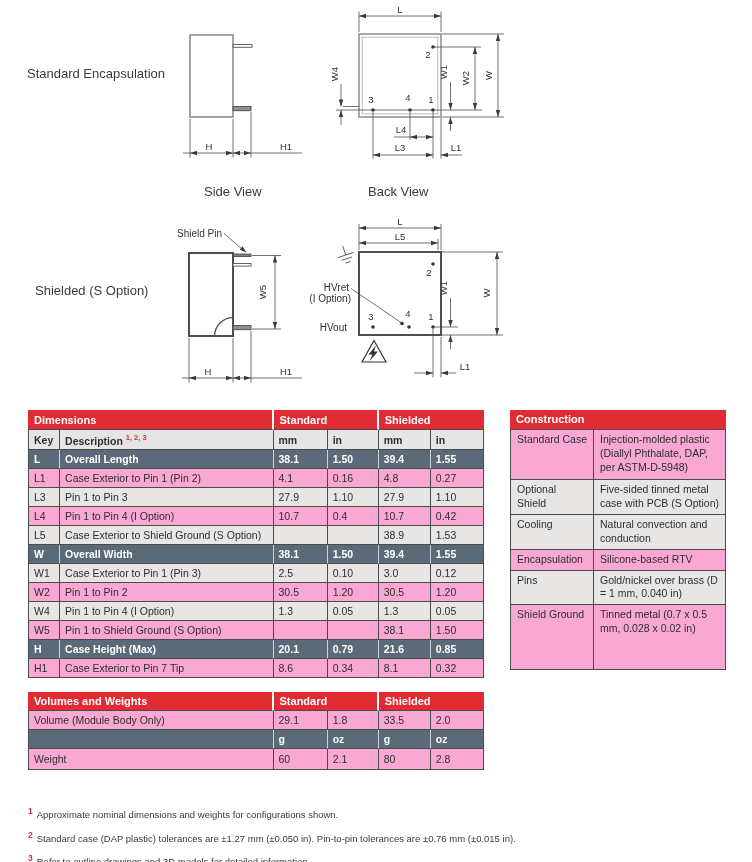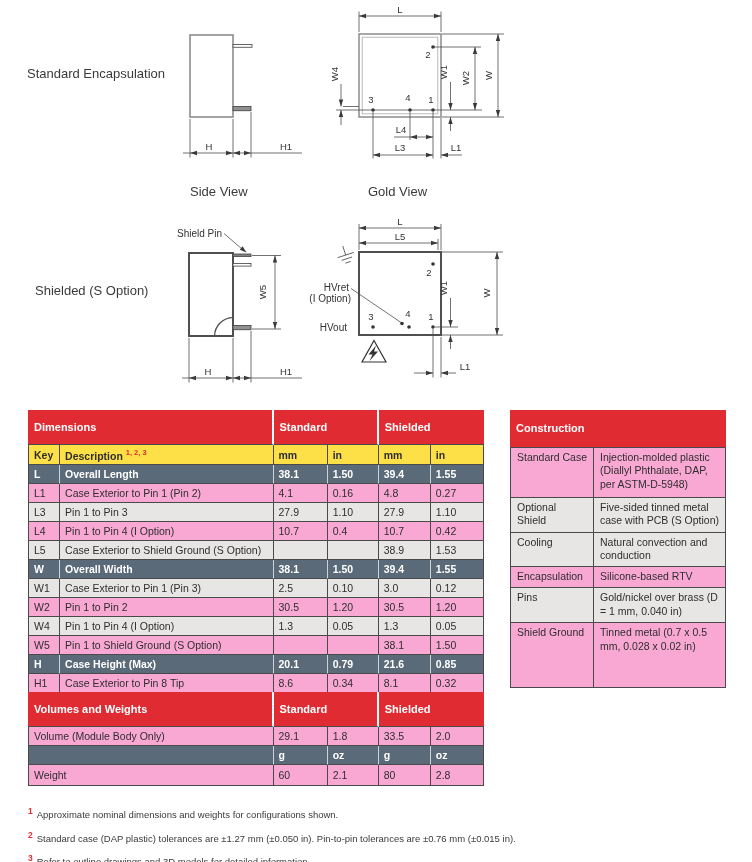--- a/index.html
+++ b/index.html
@@ -9,41 +9,41 @@
   .caption{font-size:13px;color:#3a3a3a;white-space:nowrap}
   svg text{font-family:"Liberation Sans",sans-serif;font-size:9.5px;fill:#333}
   svg text.sm{font-size:10px}
   svg line{stroke:#4d4d4d;stroke-width:0.8}
   svg .arrow{fill:#3a3a3a;stroke:none}
   svg .dot{fill:#333;stroke:none}
 
   table.t{border-collapse:separate;border-spacing:0;table-layout:fixed;font-size:10.5px;color:#2e2e2e}
   .t td,.t th{border-right:1px solid #4a4a4a;border-bottom:1px solid #4a4a4a;padding:2px 5px;text-align:left;font-weight:normal;overflow:hidden;white-space:nowrap}
   .t tr>*:first-child{border-left:1px solid #4a4a4a}
-  .t tr.hdr>*{background:#e12b33;color:#fff;font-weight:bold;font-size:11px;border-left:none;border-right:none;border-bottom:1px solid #4a4a4a;padding:11px 6px}
+  .t tr.hdr>*{background:#e12b33;color:#fff;font-weight:bold;font-size:11px;border-left:none;border-right:none;border-bottom:1px solid #4a4a4a;padding:2px 6px}
   .t tr.hdr>*.gap{border-right:2px solid #fff}
-  .t tr.sub>*{font-weight:bold;background:#fde047}
+  .t tr.sub>*{font-weight:bold;background:#e5e5e5}
   .t tr.dark>*{background:#5b6a78;color:#fff;font-weight:bold;border-right:1px solid #ccd2d7}
   .t tr.dark>*:last-child{border-right:1px solid #4a4a4a}
   .t tr.gray>*{background:#e7e6e4}
   .t tr.white>*{background:#f9a8d4}
   .t .sup{color:#e12b33;font-size:7.5px;vertical-align:super;font-weight:bold}
   table.cons td{white-space:normal;vertical-align:top;line-height:1.32;padding:3px 5px 3px 6px}
 
   .footnotes{font-size:9.5px;color:#3a3a3a}
   .footnotes .fn{margin-bottom:9px;line-height:1.2}
   .footnotes .num{color:#e12b33;font-weight:bold;font-size:8.5px;vertical-align:super;margin-right:4px}
 </style>
 </head>
 <body>
 
 <div class="abs biglabel" style="left:27px;top:66px">Standard Encapsulation</div>
 <div class="abs biglabel" style="left:35px;top:283px">Shielded (S Option)</div>
-<div class="abs caption" style="left:190px;top:184px">Side View</div>
-<div class="abs caption" style="left:368px;top:184px">Gold View</div>
+<div class="abs caption" style="left:204px;top:184px">Side View</div>
+<div class="abs caption" style="left:368px;top:184px">Back View</div>
 
 <svg class="abs" style="left:0;top:0" width="752" height="402" viewBox="0 0 752 402">
 
   <g>
     <rect x="190" y="35" width="43" height="82" fill="#fff" stroke="#8c8c8c" stroke-width="1.6"></rect>
     <rect x="233" y="44.5" width="19" height="2.8" fill="#fff" stroke="#555" stroke-width="0.9"></rect>
     <rect x="233" y="106.5" width="18" height="4.2" fill="#909090" stroke="#4a4a4a" stroke-width="0.9"></rect>
     <g>
       <line x1="190" y1="119" x2="190" y2="157.5"></line>
         <line x1="233" y1="119" x2="233" y2="157.5"></line>
@@ -322,21 +322,21 @@
   <tr class="dark" style="height:19px">
         <td>H</td>
         <td>Case Height (Max)</td>
         <td>20.1</td>
         <td>0.79</td>
         <td>21.6</td>
         <td>0.85</td>
       </tr>
   <tr class="white" style="height:19px">
         <td>H1</td>
-        <td>Case Exterior to Pin 8 Tip</td>
+        <td>Case Exterior to Pin 7 Tip</td>
         <td>8.6</td>
         <td>0.34</td>
         <td>8.1</td>
         <td>0.32</td>
       </tr>
 </tbody>
   </table>
 
 <table class="t cons abs" style="left:510px;top:410px;width:216px">
   <colgroup>

